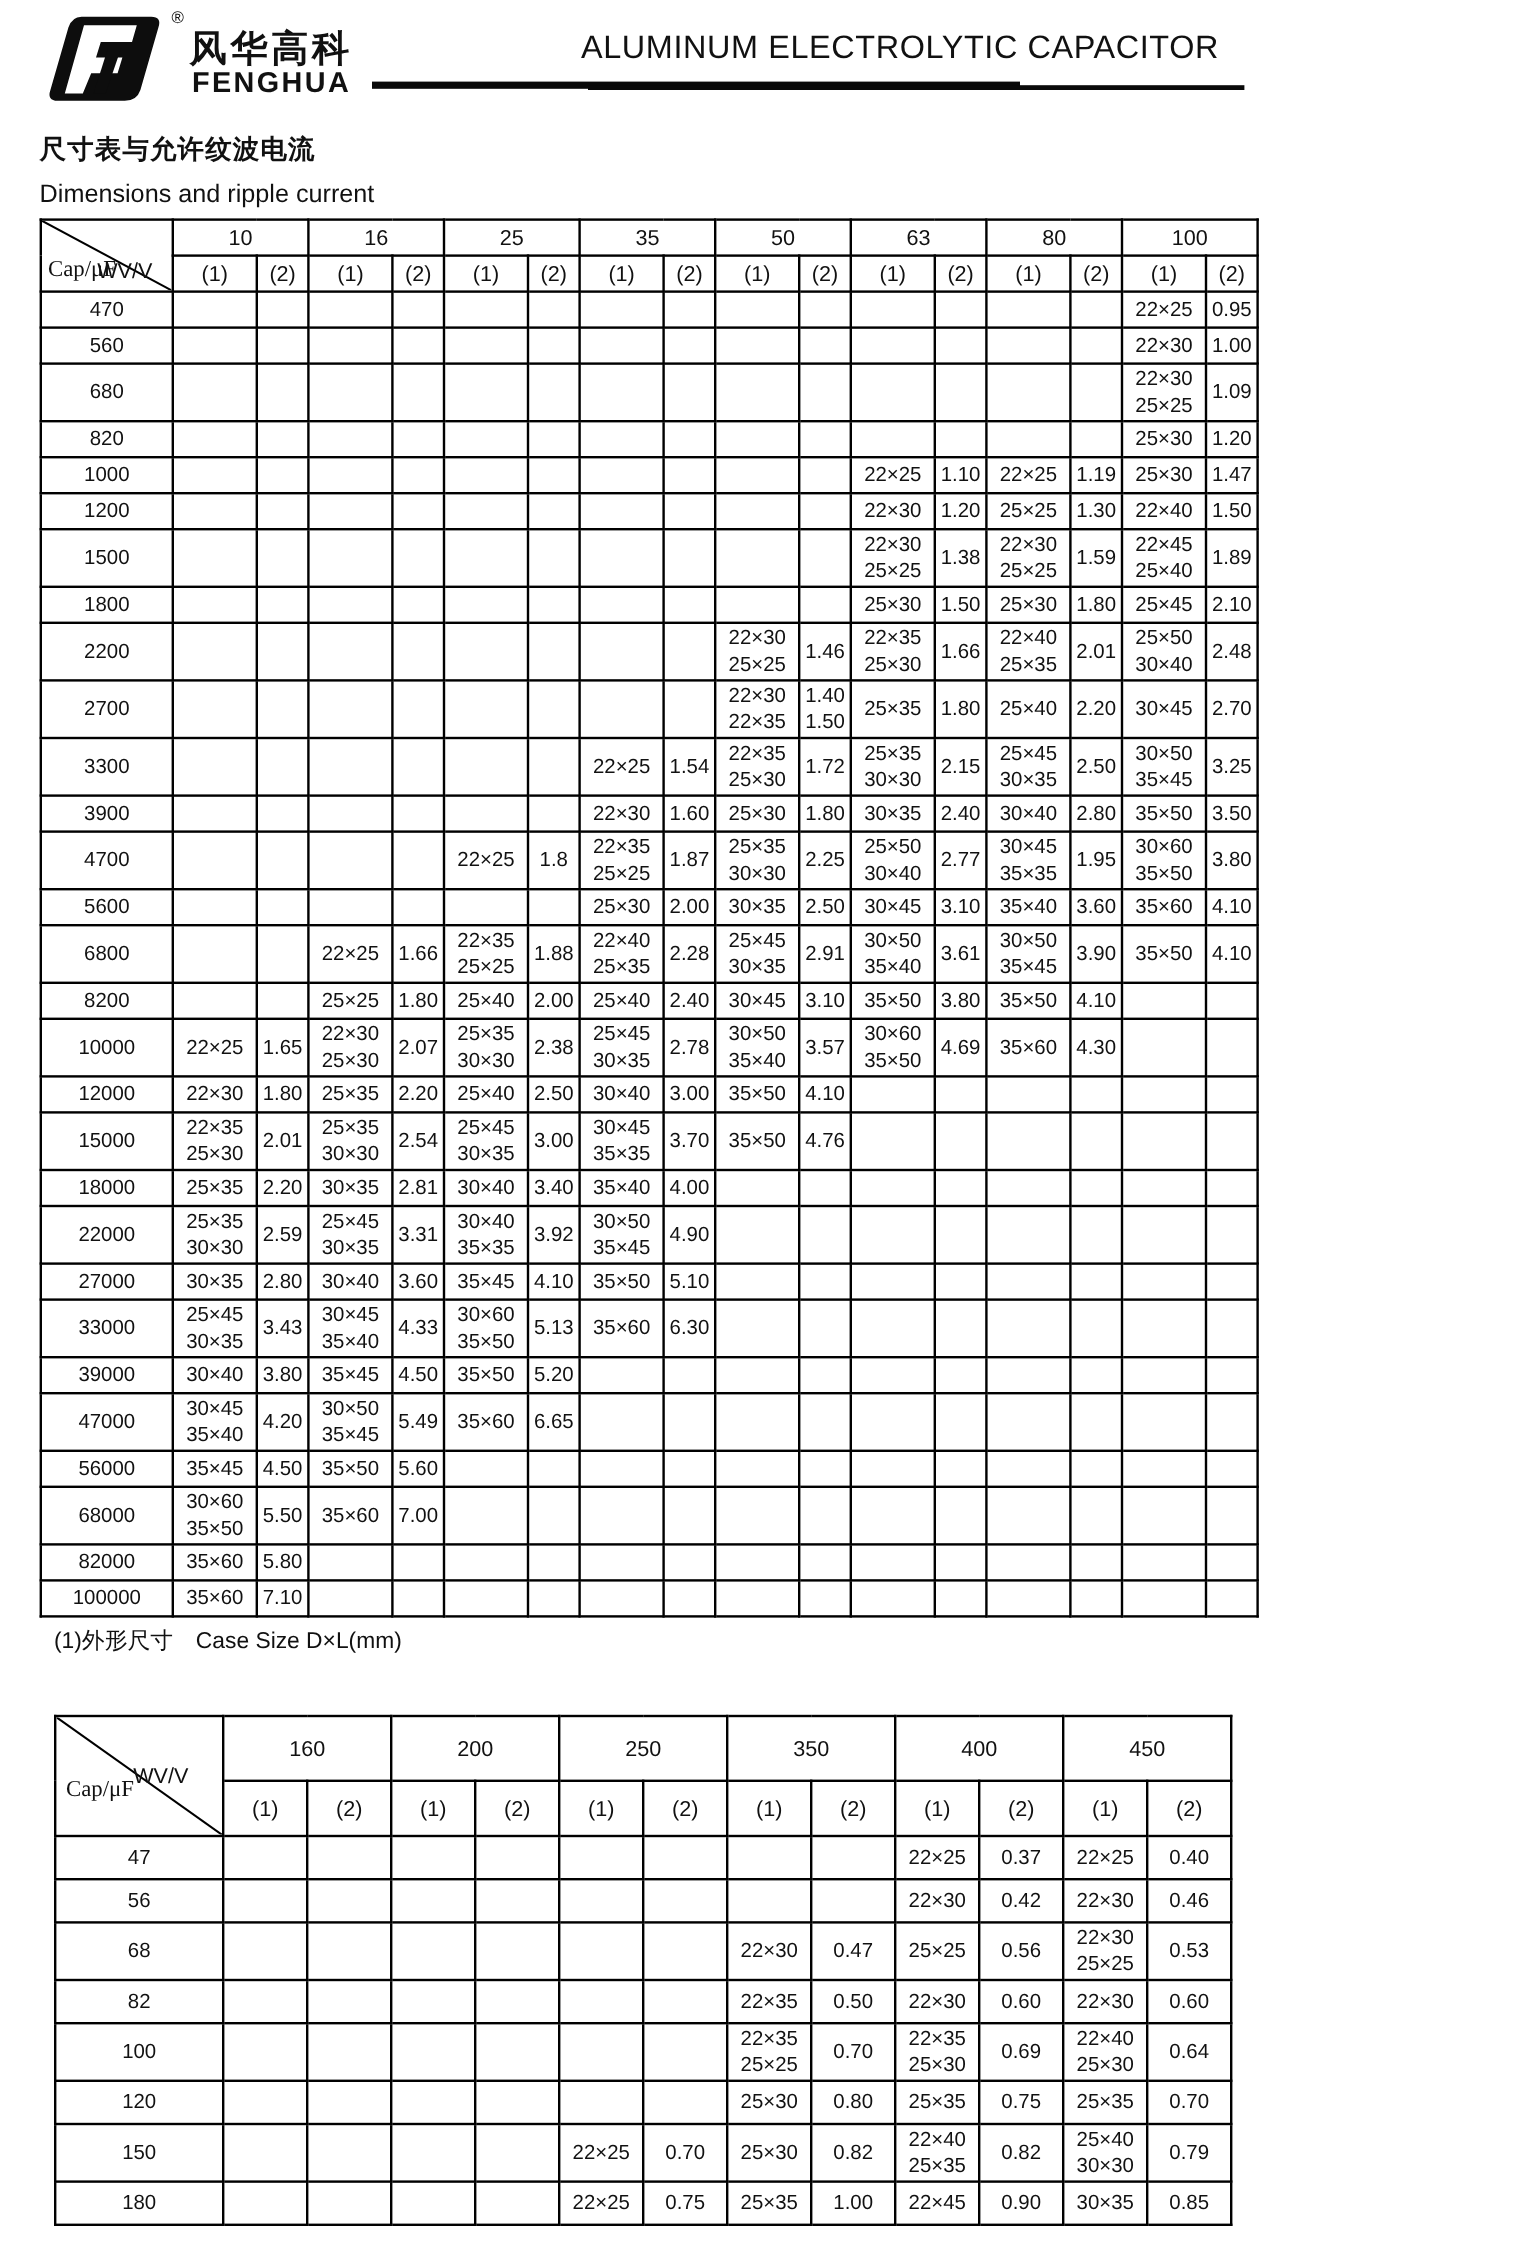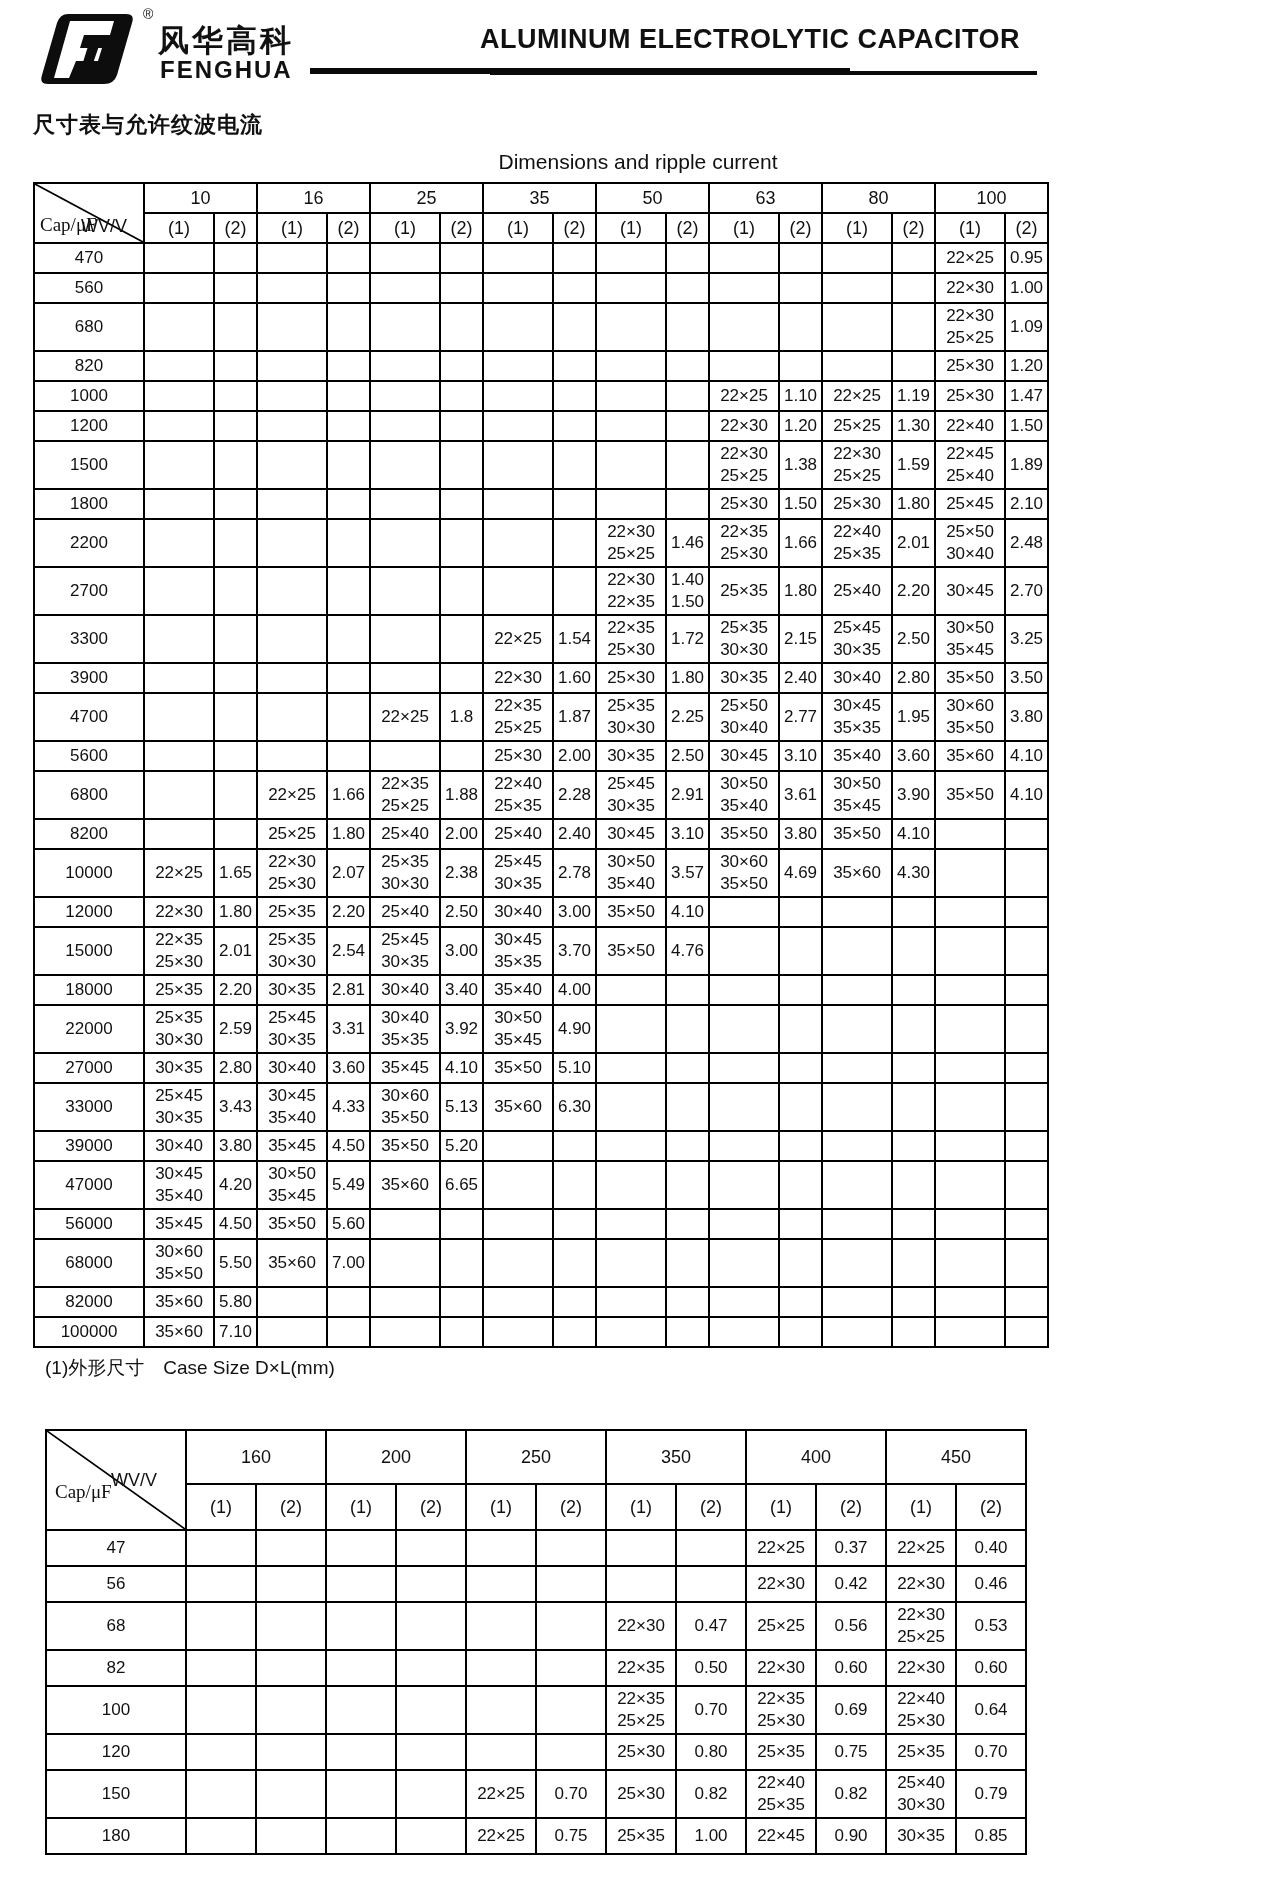--- a/index.html
+++ b/index.html
@@ -9,27 +9,27 @@
     font-family:"Liberation Sans","DejaVu Sans",sans-serif;
     overflow:hidden;
   }
   
   .hdr { position:absolute; top:0; left:0; width:100%; height:104px; }
   .logo-icon { position:absolute; left:38px; top:12px; }
   .reg-mark { position:absolute; left:143px; top:6px; font-size:14px; }
   .logo-cn { position:absolute; left:158px; top:20px; font-size:31px; font-weight:bold; letter-spacing:3px; }
   .logo-en { position:absolute; left:160px; top:56px; font-size:24px; font-weight:bold; letter-spacing:2px; }
   .doc-title { position:absolute; left:460px; top:24px; width:580px; text-align:center;
-               font-size:27px; font-weight:bold; letter-spacing:0.5px; }
+               font-size:27px; font-weight:normal; letter-spacing:0.5px; }
   .rule-a { position:absolute; left:310px; top:68px; width:540px; height:6px; background:#0a0a0a; }
   .rule-b { position:absolute; left:490px; top:71px; width:547px; height:4px; background:#0a0a0a; }
   
   .content { position:absolute; top:110px; left:33px; width:1210px; }
   .sec-cn { font-size:22px; font-weight:bold; letter-spacing:1px; }
-  .sec-en { font-size:21px; margin-top:10px;text-align:center; }
+  .sec-en { font-size:21px; margin-top:10px; }
   
   table { border-collapse:collapse; table-layout:fixed; margin-top:8px; }
   th, td {
     border:2px solid #000; text-align:center; vertical-align:middle;
     padding:1px 1px; font-size:17px; font-weight:normal; line-height:22px;
     white-space:pre-line; overflow:hidden;
   }
   thead th { font-size:18px; }
   .t1 tbody td { height:26px; }
   .t1 thead tr th { height:26px; }

